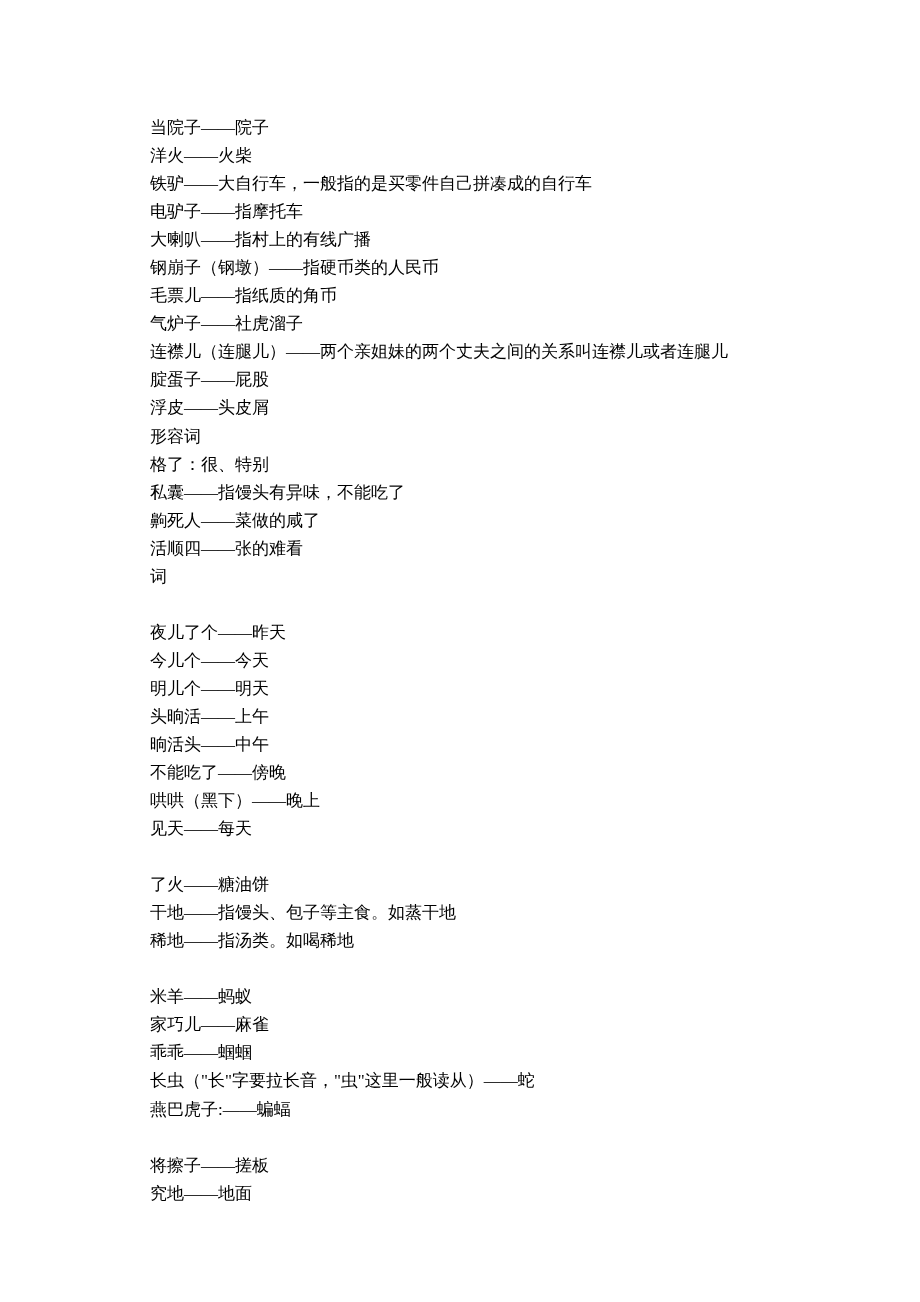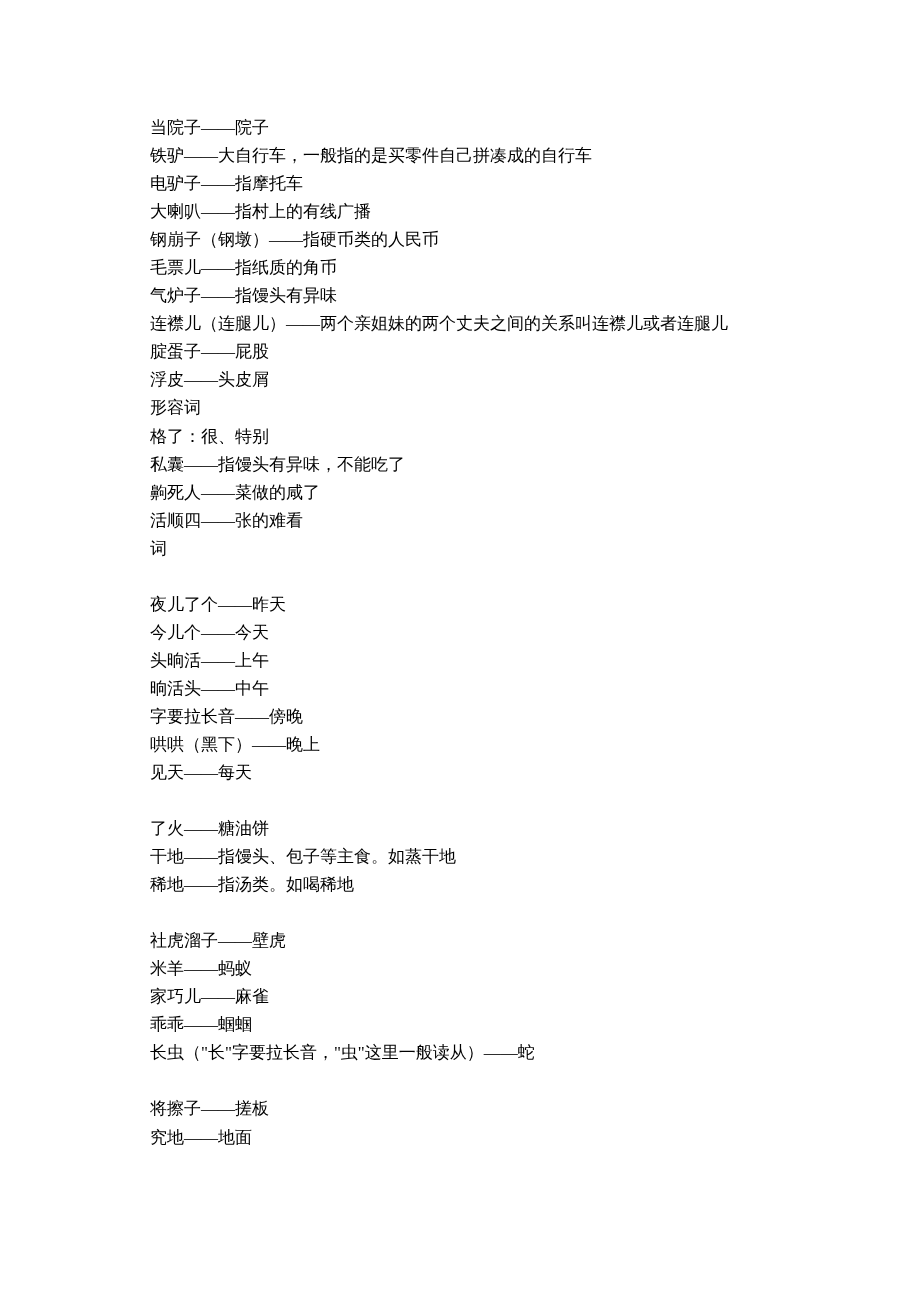--- a/index.html
+++ b/index.html
@@ -14,49 +14,51 @@
       padding: 114px 0 0 150px;
     }
     .line { white-space: pre; }
     .blank { height: 28px; }
   </style>
 </head>
 <body>
 
 <div id="content">
     <div class="line">当院子——院子</div>
+    <div class="line">洋火——火柴</div>
     <div class="line">铁驴——大自行车，一般指的是买零件自己拼凑成的自行车</div>
     <div class="line">电驴子——指摩托车</div>
     <div class="line">大喇叭——指村上的有线广播</div>
     <div class="line">钢崩子（钢墩）——指硬币类的人民币</div>
     <div class="line">毛票儿——指纸质的角币</div>
-    <div class="line">气炉子——指馒头有异味</div>
+    <div class="line">气炉子——社虎溜子</div>
     <div class="line">连襟儿（连腿儿）——两个亲姐妹的两个丈夫之间的关系叫连襟儿或者连腿儿</div>
     <div class="line">腚蛋子——屁股</div>
     <div class="line">浮皮——头皮屑</div>
     <div class="line">形容词</div>
     <div class="line">格了：很、特别</div>
     <div class="line">私囊——指馒头有异味，不能吃了</div>
     <div class="line">齁死人——菜做的咸了</div>
     <div class="line">活顺四——张的难看</div>
     <div class="line">词</div>
     <div class="blank"></div>
     <div class="line">夜儿了个——昨天</div>
     <div class="line">今儿个——今天</div>
+    <div class="line">明儿个——明天</div>
     <div class="line">头晌活——上午</div>
     <div class="line">晌活头——中午</div>
-    <div class="line">字要拉长音——傍晚</div>
+    <div class="line">不能吃了——傍晚</div>
     <div class="line">哄哄（黑下）——晚上</div>
     <div class="line">见天——每天</div>
     <div class="blank"></div>
     <div class="line">了火——糖油饼</div>
     <div class="line">干地——指馒头、包子等主食。如蒸干地</div>
     <div class="line">稀地——指汤类。如喝稀地</div>
     <div class="blank"></div>
-    <div class="line">社虎溜子——壁虎</div>
     <div class="line">米羊——蚂蚁</div>
     <div class="line">家巧儿——麻雀</div>
     <div class="line">乖乖——蝈蝈</div>
     <div class="line">长虫（"长"字要拉长音，"虫"这里一般读从）——蛇</div>
+    <div class="line">燕巴虎子:——蝙蝠</div>
     <div class="blank"></div>
     <div class="line">将擦子——搓板</div>
     <div class="line">究地——地面</div>
   </div>
 
 </body></html>

